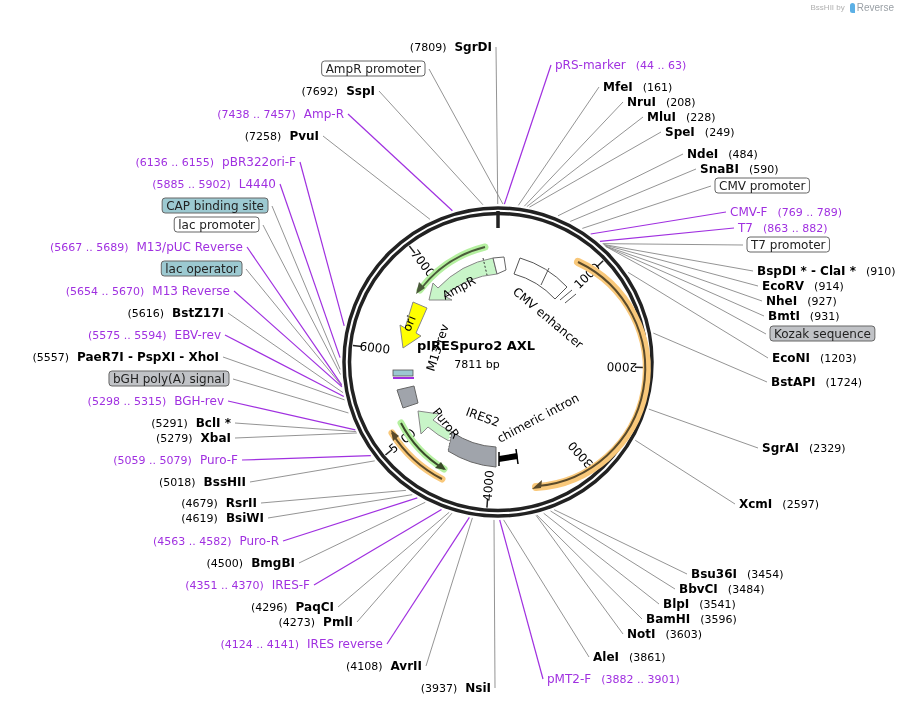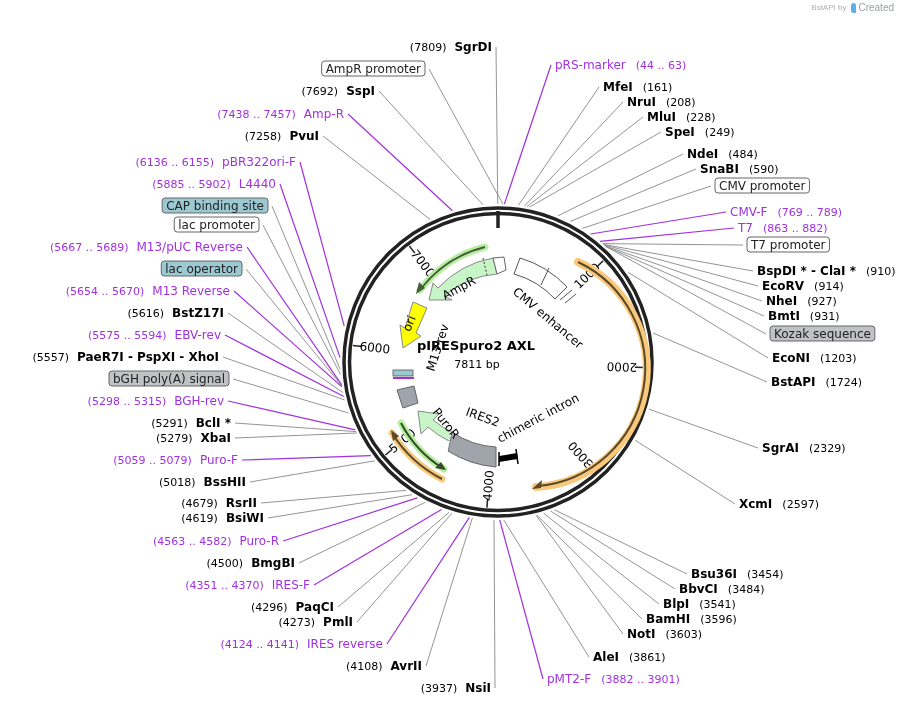--- a/index.html
+++ b/index.html
@@ -13,23 +13,23 @@
   .pos { font-size:11px; fill:#000; }
   .pr { font-size:12px; fill:#a030e0; }
   .prpos { font-size:11px; fill:#a030e0; }
   .boxlab { font-size:12px; fill:#222; }
   .tick { font-size:12px; fill:#000; }
 </style>
 </head>
 <body>
 
 <div class="credit">
-  <span>BstAPI by</span>
+  <span>BssHII by</span>
   <span class="logo"></span>
-  <span class="brand">Created</span>
+  <span class="brand">Reverse</span>
 </div>
 
 <svg id="map" width="906" height="710" viewBox="0 0 906 710">
 
   <g id="leaders" fill="none" stroke-width="1">
       <line x1="551" y1="65" x2="504.35306393000656" y2="204.12777768492253" stroke="#a030e0" stroke-width="1.2"></line>
       <line x1="599" y1="87" x2="518.4052292737017" y2="205.32317778852016" stroke="#888" stroke-width="0.9"></line>
       <line x1="623" y1="102" x2="524.3127019757503" y2="206.20641311422557" stroke="#888" stroke-width="0.9"></line>
       <line x1="643" y1="117" x2="526.8156027059895" y2="206.6498759553422" stroke="#888" stroke-width="0.9"></line>
       <line x1="661" y1="132" x2="529.4356101616869" y2="207.15878322047953" stroke="#888" stroke-width="0.9"></line>

